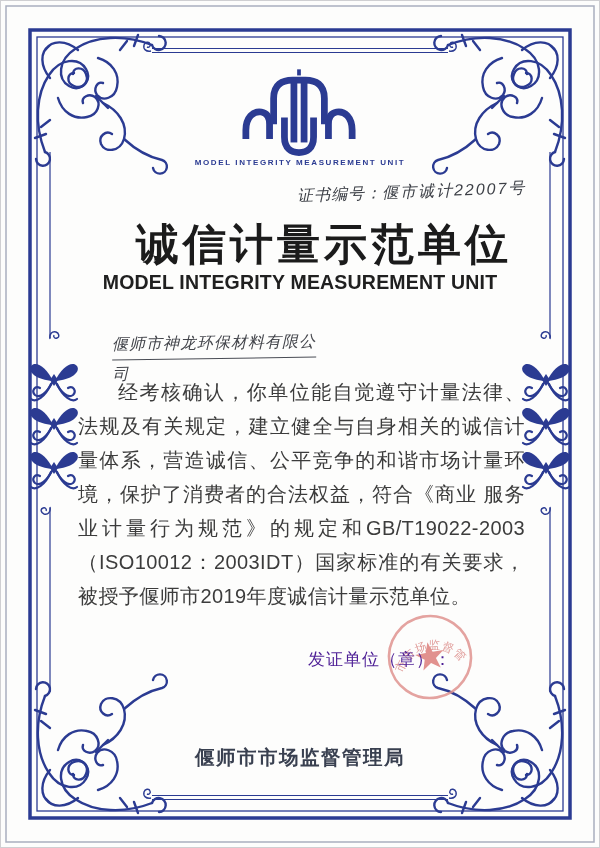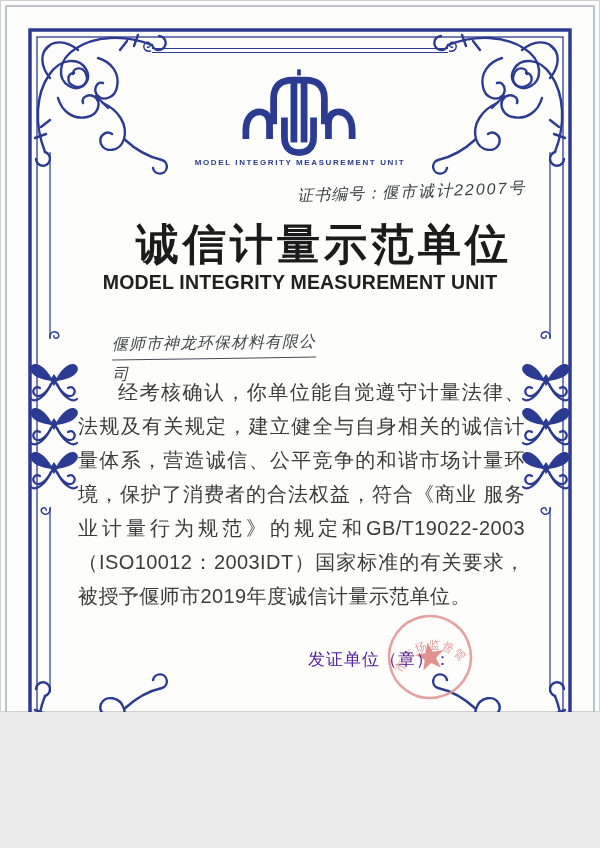--- a/index.html
+++ b/index.html
@@ -1,17 +1,17 @@
 <!DOCTYPE html>
 <html><head>
 <meta charset="utf-8">
 <style>
   html,body{margin:0;padding:0;background:#e9e9e9;}
   .page{
-    position:relative;width:600px;height:712px;margin:0 auto;
+    position:relative;width:600px;height:848px;margin:0 auto;
     background:#fdfdfc;overflow:hidden;
     font-family:"Liberation Sans","DejaVu Sans",sans-serif;
     box-shadow:inset 0 0 0 1px #cfcfd2;
   }
   .abs{position:absolute;}
   svg{display:block;}
   
   .border-svg{position:absolute;left:0;top:0;}
   .nv{stroke:#2b3b92;fill:none;}
   .bf-fill{fill:#2b3b92;stroke:none;}

